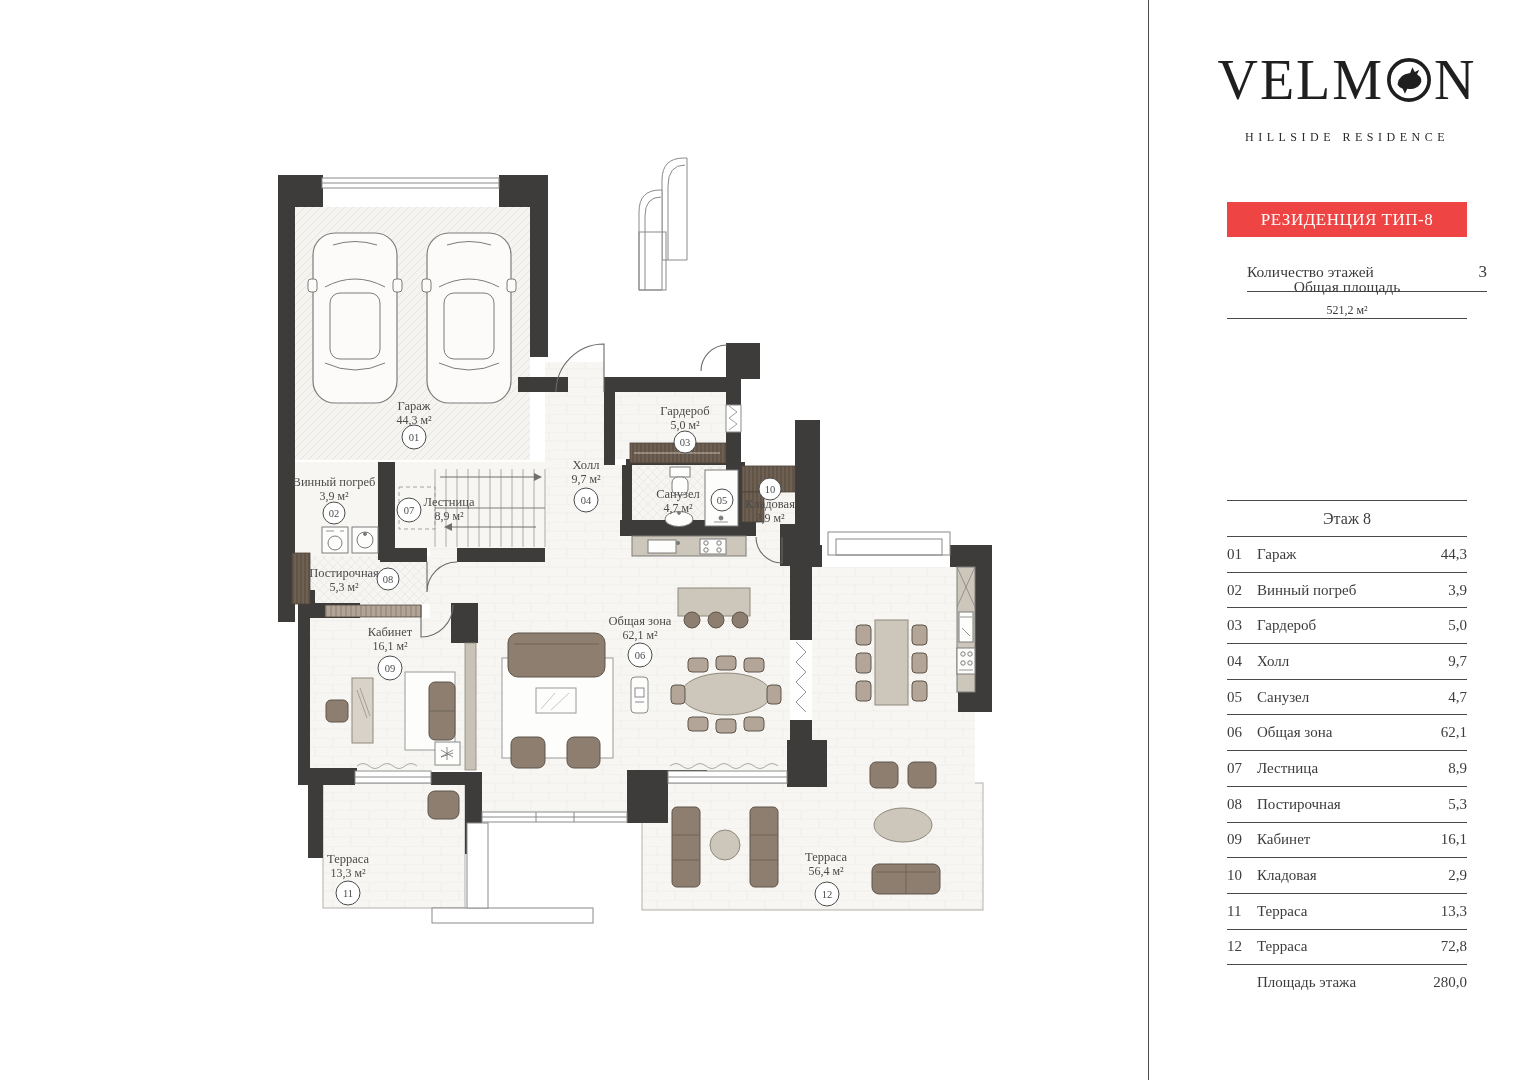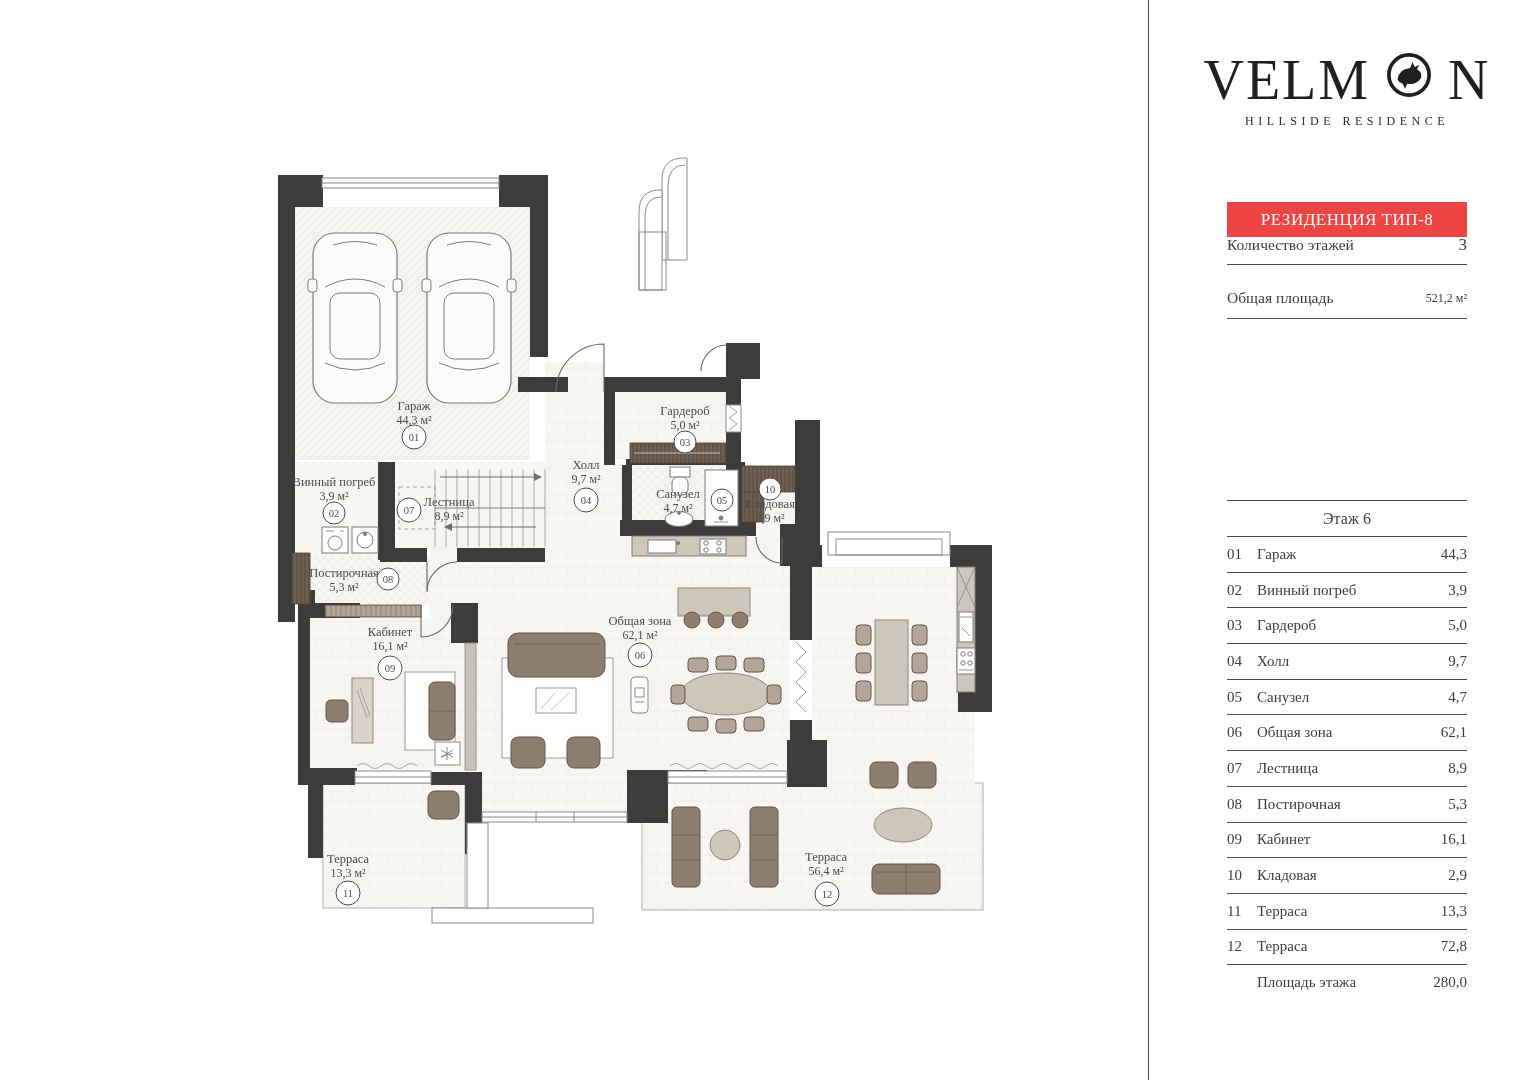--- a/index.html
+++ b/index.html
@@ -2,30 +2,30 @@
 <html><head>
 <meta charset="utf-8">
 <style>
   html,body{margin:0;padding:0;background:#fff;}
   .page{position:relative;width:1535px;height:1080px;background:#fff;overflow:hidden;
         font-family:"Liberation Serif",serif;color:#3c3c3c;}
   .plan-wrap{position:absolute;left:0;top:0;width:1148px;height:1080px;}
   .divider{position:absolute;left:1148px;top:0;width:1px;height:1080px;background:#4a4a4a;}
   .panel{position:absolute;left:1187px;top:0;width:320px;height:1080px;}
   .logo-block{position:absolute;top:52px;left:0;width:320px;text-align:center;}
-  .logo-row{display:flex;justify-content:center;gap:16px;}
+  .logo-row{display:flex;align-items:center;justify-content:center;gap:2px;}
   .logo-txt{font-family:"Liberation Serif",serif;font-size:56px;line-height:56px;color:#1f1f1f;letter-spacing:2px;}
   .logo-o{width:46px;height:46px;flex:0 0 auto;}
-  .tagline{margin-top:6px;font-size:12px;letter-spacing:4.5px;color:#2a2a2a;}
+  .tagline{margin-top:22px;font-size:12px;letter-spacing:4.5px;color:#2a2a2a;}
   .content{position:absolute;left:40px;width:240px;}
   .banner{top:202px;height:35px;background:#ef4444;color:#fff;display:flex;align-items:center;justify-content:center;
           font-size:17px;letter-spacing:0.5px;}
   .inforow{display:flex;align-items:center;justify-content:space-between;border-bottom:1px solid #4a4a4a;}
-  .row1{top:226px;height:38px;}
-  .row2{top:278px;height:40px;}
+  .row1{top:253px;height:38px;margin-left:20px;}
+  .row2{top:278px;height:40px;flex-direction:column;}
   .inforow .lbl{font-size:15.5px;}
   .row1 .val{font-size:17px;}
   .row2 .val{font-size:12px;}
   .table{top:500px;border-top:1px solid #4a4a4a;}
   .ttitle{height:35px;display:flex;align-items:center;justify-content:center;font-size:16px;border-bottom:1px solid #4a4a4a;}
   .trow{height:34.7px;display:flex;align-items:center;border-bottom:1px solid #4a4a4a;font-size:15px;}
   .trow .num{width:30px;flex:0 0 auto;}
   .trow .nm{flex:1 1 auto;}
   .trow .val{flex:0 0 auto;text-align:center;}
   .trow.total{border-bottom:none;}
@@ -378,21 +378,21 @@
     <div class="content inforow row1">
       <span class="lbl">Количество этажей</span>
       <span class="val">3</span>
     </div>
     <div class="content inforow row2">
       <span class="lbl">Общая площадь</span>
       <span class="val">521,2 м²</span>
     </div>
 
     <div class="content table">
-      <div class="ttitle">Этаж 6</div>
+      <div class="ttitle">Этаж 8</div>
 
       <div class="trow">
           <span class="num">01</span>
           <span class="nm">Гараж</span>
           <span class="val">44,3</span>
         </div>
       <div class="trow">
           <span class="num">02</span>
           <span class="nm">Винный погреб</span>
           <span class="val">3,9</span>

